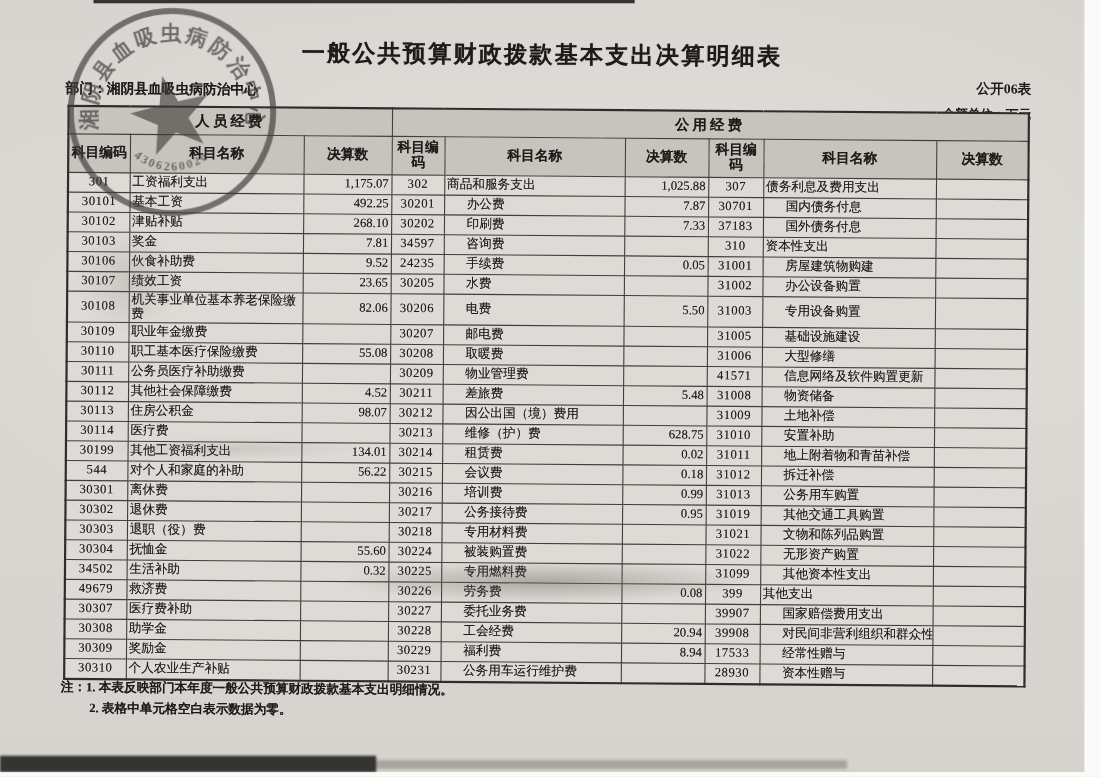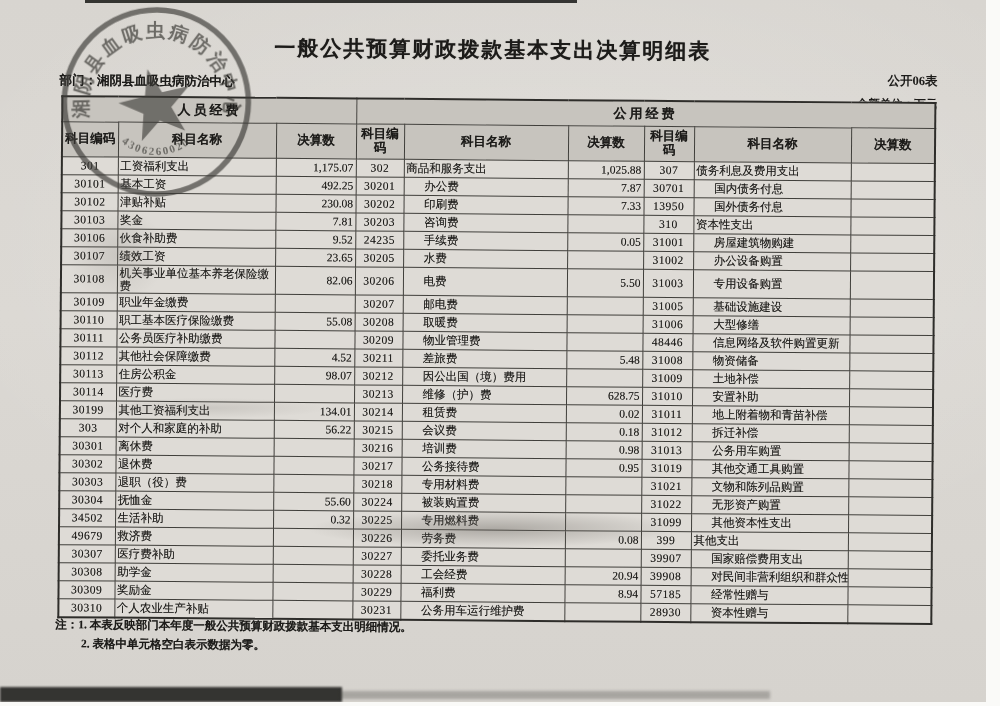--- a/index.html
+++ b/index.html
@@ -127,33 +127,33 @@
           <td class="code">30201</td>
           <td class="name indent">办公费</td>
           <td class="value">7.87</td>
           <td class="code">30701</td>
           <td class="name indent">国内债务付息</td>
           <td class="value"></td>
         </tr>
         <tr>
           <td class="code">30102</td>
           <td class="name">津贴补贴</td>
-          <td class="value">230.08</td>
+          <td class="value">268.10</td>
           <td class="code">30202</td>
           <td class="name indent">印刷费</td>
           <td class="value">7.33</td>
-          <td class="code">13950</td>
+          <td class="code">37183</td>
           <td class="name indent">国外债务付息</td>
           <td class="value"></td>
         </tr>
         <tr>
           <td class="code">30103</td>
           <td class="name">奖金</td>
           <td class="value">7.81</td>
-          <td class="code">30203</td>
+          <td class="code">34597</td>
           <td class="name indent">咨询费</td>
           <td class="value"></td>
           <td class="code">310</td>
           <td class="name">资本性支出</td>
           <td class="value"></td>
         </tr>
         <tr>
           <td class="code">30106</td>
           <td class="name">伙食补助费</td>
           <td class="value">9.52</td>
@@ -208,21 +208,21 @@
           <td class="name indent">大型修缮</td>
           <td class="value"></td>
         </tr>
         <tr>
           <td class="code">30111</td>
           <td class="name">公务员医疗补助缴费</td>
           <td class="value"></td>
           <td class="code">30209</td>
           <td class="name indent">物业管理费</td>
           <td class="value"></td>
-          <td class="code">48446</td>
+          <td class="code">41571</td>
           <td class="name indent">信息网络及软件购置更新</td>
           <td class="value"></td>
         </tr>
         <tr>
           <td class="code">30112</td>
           <td class="name">其他社会保障缴费</td>
           <td class="value">4.52</td>
           <td class="code">30211</td>
           <td class="name indent">差旅费</td>
           <td class="value">5.48</td>
@@ -257,37 +257,37 @@
           <td class="name">其他工资福利支出</td>
           <td class="value">134.01</td>
           <td class="code">30214</td>
           <td class="name indent">租赁费</td>
           <td class="value">0.02</td>
           <td class="code">31011</td>
           <td class="name indent">地上附着物和青苗补偿</td>
           <td class="value"></td>
         </tr>
         <tr>
-          <td class="code">303</td>
+          <td class="code">544</td>
           <td class="name">对个人和家庭的补助</td>
           <td class="value">56.22</td>
           <td class="code">30215</td>
           <td class="name indent">会议费</td>
           <td class="value">0.18</td>
           <td class="code">31012</td>
           <td class="name indent">拆迁补偿</td>
           <td class="value"></td>
         </tr>
         <tr>
           <td class="code">30301</td>
           <td class="name">离休费</td>
           <td class="value"></td>
           <td class="code">30216</td>
           <td class="name indent">培训费</td>
-          <td class="value">0.98</td>
+          <td class="value">0.99</td>
           <td class="code">31013</td>
           <td class="name indent">公务用车购置</td>
           <td class="value"></td>
         </tr>
         <tr>
           <td class="code">30302</td>
           <td class="name">退休费</td>
           <td class="value"></td>
           <td class="code">30217</td>
           <td class="name indent">公务接待费</td>
@@ -362,21 +362,21 @@
           <td class="name indent">对民间非营利组织和群众性自</td>
           <td class="value"></td>
         </tr>
         <tr>
           <td class="code">30309</td>
           <td class="name">奖励金</td>
           <td class="value"></td>
           <td class="code">30229</td>
           <td class="name indent">福利费</td>
           <td class="value">8.94</td>
-          <td class="code">57185</td>
+          <td class="code">17533</td>
           <td class="name indent">经常性赠与</td>
           <td class="value"></td>
         </tr>
         <tr>
           <td class="code">30310</td>
           <td class="name">个人农业生产补贴</td>
           <td class="value"></td>
           <td class="code">30231</td>
           <td class="name indent">公务用车运行维护费</td>
           <td class="value"></td>

